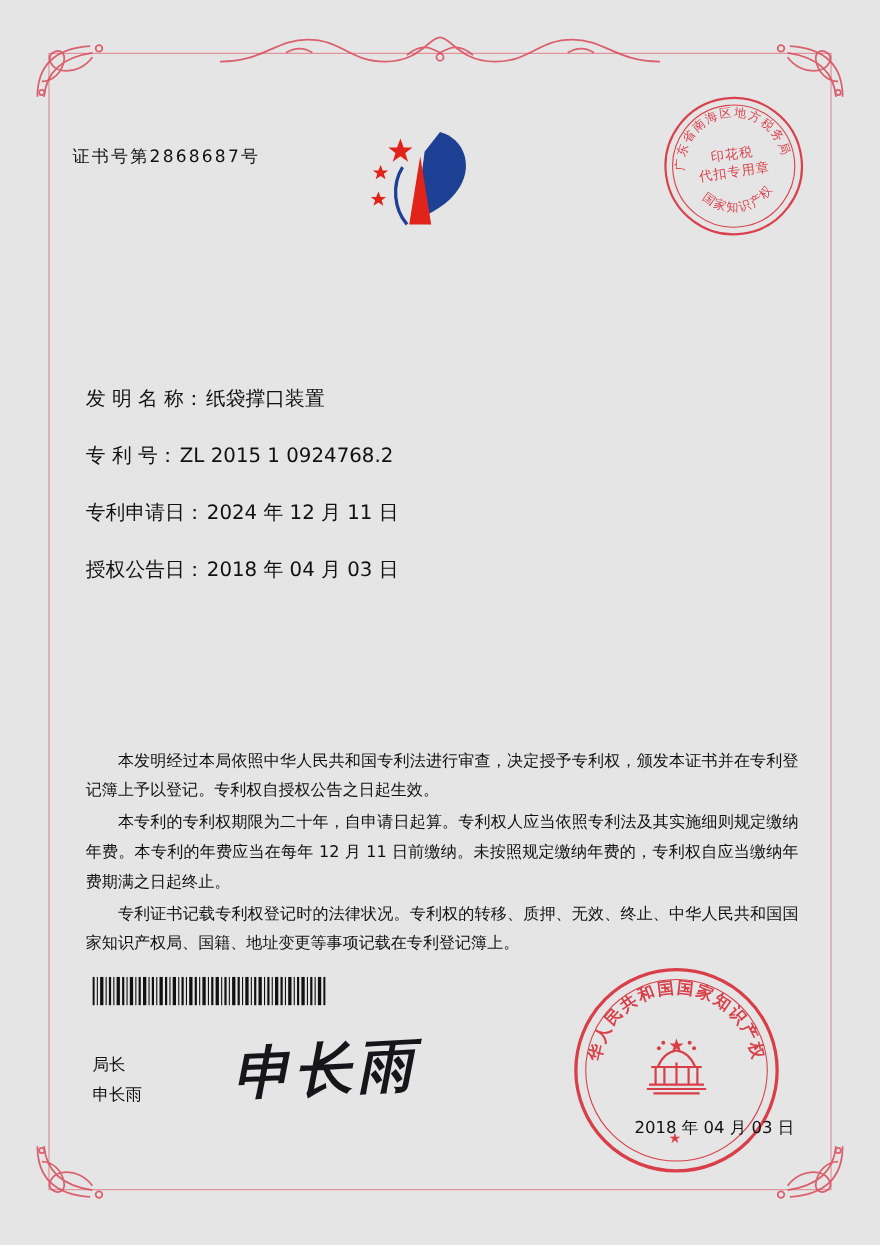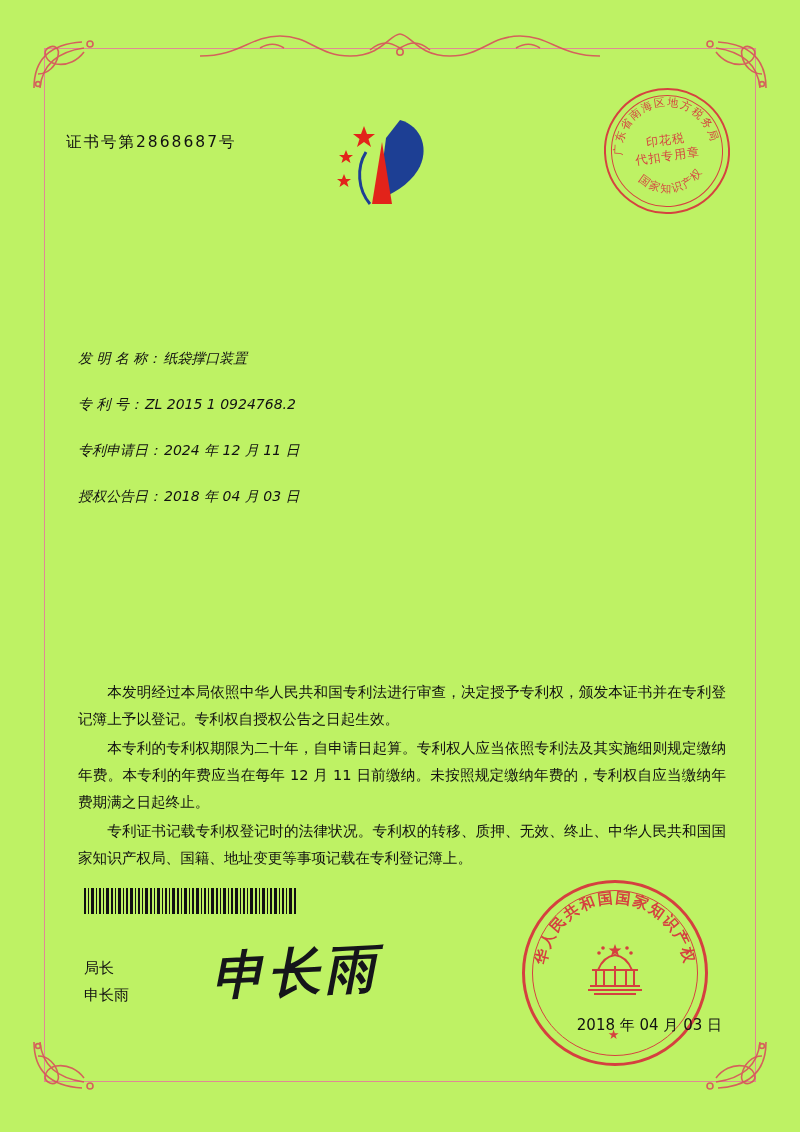--- a/index.html
+++ b/index.html
@@ -7,21 +7,21 @@
     padding: 0;
     background: #ffffff;
   }
   body {
     font-family: "Liberation Sans", sans-serif;
   }
   .page {
     position: relative;
     width: 800px;
     height: 1132px;
-    background: #bef264;
+    background: #e5e5e5;
     overflow: hidden;
   }
   
   .border-outer {
     position: absolute;
     left: 34px;
     top: 38px;
     right: 34px;
     bottom: 40px;
     border: 2px solid #d8araa;
@@ -133,23 +133,22 @@
     position: absolute;
     left: 78px;
     top: 350px;
     width: 660px;
   }
   .field {
     display: flex;
     align-items: baseline;
     margin-bottom: 28px;
     font-family: "DejaVu Sans", sans-serif;
-    font-size: 14px;
-    color: #111;
-    font-style: italic;
+    font-size: 18px;
+    color: #111;
   }
   .field .lbl {
     white-space: nowrap;
   }
   .field .val {
     margin-left: 2px;
     white-space: nowrap;
   }
 
   

